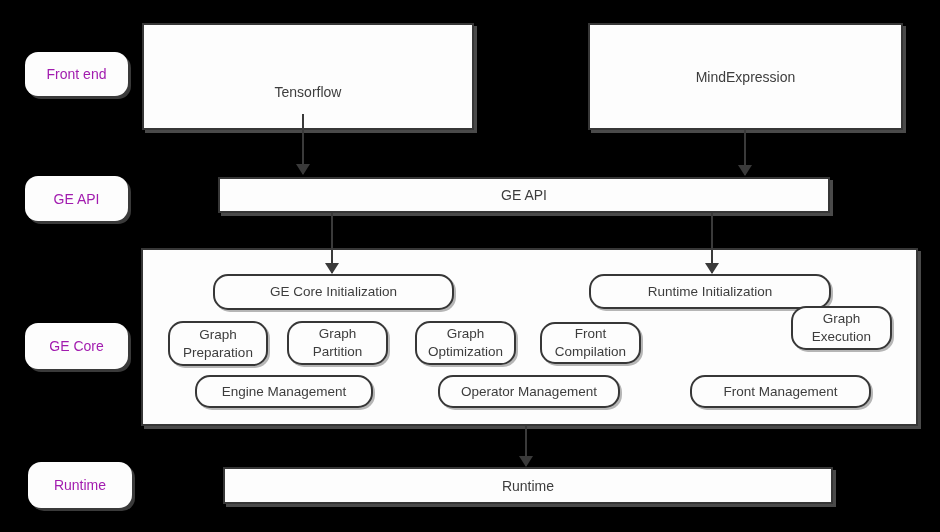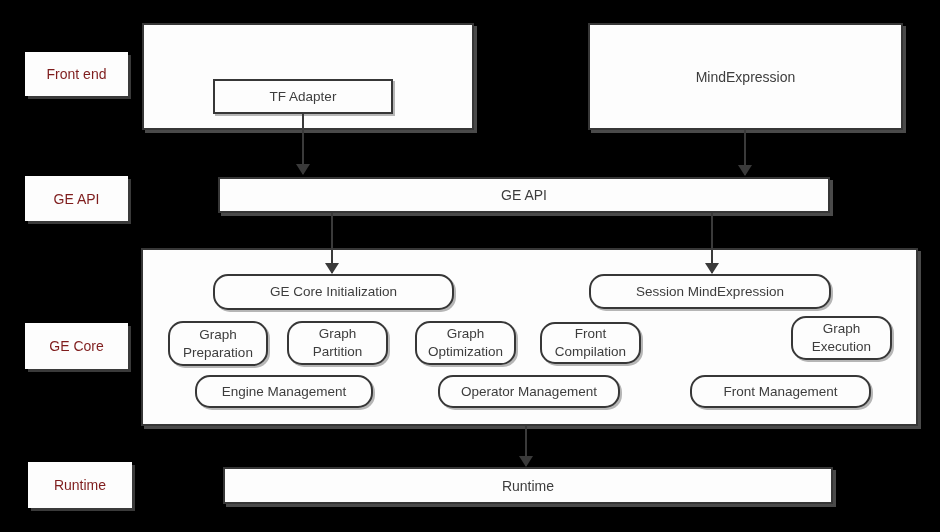--- a/index.html
+++ b/index.html
@@ -27,22 +27,23 @@
     z-index: 2;
   }
   .innerbox { box-shadow: 2px 2px 0 rgba(0,0,0,0.28); z-index: 3; border-radius: 15px; }
 
   
   .rowlbl {
     position: absolute;
     background: #fdfdfd;
     box-shadow: 3px 3px 0 #3a3a3a;
     display: flex; align-items: center; justify-content: center;
-    color: #7f1d1d; font-size: 14px;
+    color: #a21caf; font-size: 14px;
     z-index: 2;
+    border-radius: 13px;
   }
   .lbl-frontend { left: 25px;  top: 52px;  width: 103px; height: 44px; }
   .lbl-geapi    { left: 25px;  top: 176px; width: 103px; height: 45px; }
   .lbl-gecore   { left: 25px;  top: 323px; width: 103px; height: 46px; }
   .lbl-runtime  { left: 28px;  top: 462px; width: 104px; height: 46px; }
 
   
   .box-tensorflow {
     left: 142px; top: 23px; width: 332px; height: 107px;
     align-items: center; padding-top: 30px; font-size: 14px;
@@ -58,21 +59,21 @@
   .box-gecore { left: 141px; top: 248px; width: 777px; height: 178px; }
 
   .init-left  { left: 213px; top: 274px; width: 241px; height: 36px; }
   .init-right { left: 589px; top: 274px; width: 242px; height: 35px; }
 
   .stage-1 { left: 168px; top: 321px; width: 100px; height: 45px; }
   .stage-2 { left: 287px; top: 321px; width: 101px; height: 44px; }
   .stage-3 { left: 415px; top: 321px; width: 101px; height: 44px; }
   .stage-4 { left: 540px; top: 322px; width: 101px; height: 42px; }
   .stage-5 { left: 665px; top: 318px; width: 101px; height: 43px; }
-  .stage-6 { left: 791px; top: 316px; width: 101px; height: 44px; }
+  .stage-6 { left: 791px; top: 306px; width: 101px; height: 44px; }
   .stage-1, .stage-2, .stage-3, .stage-4, .stage-5, .stage-6 { padding: 0 6px; }
 
   .mgr-1 { left: 195px; top: 375px; width: 178px; height: 33px; }
   .mgr-2 { left: 438px; top: 375px; width: 182px; height: 33px; }
   .mgr-3 { left: 690px; top: 375px; width: 181px; height: 33px; }
 
   
   .arrow {
     position: absolute;
     width: 2px;
@@ -108,38 +109,35 @@
   <div class="rowlbl lbl-gecore">
     <span>GE Core</span>
   </div>
   <div class="rowlbl lbl-runtime">
     <span>Runtime</span>
   </div>
 
   <div class="wbox box-tensorflow">
     <span>Tensorflow</span>
   </div>
-  <div class="wbox box-tfadapter">
-    <span>TF Adapter</span>
-  </div>
   <div class="wbox box-mindexpr">
     <span>MindExpression</span>
   </div>
 
   <div class="wbox bar-geapi">
     <span>GE API</span>
   </div>
 
   <div class="wbox box-gecore"></div>
 
   <div class="wbox innerbox init-left">
     <span>GE Core Initialization</span>
   </div>
   <div class="wbox innerbox init-right">
-    <span>Session MindExpression</span>
+    <span>Runtime Initialization</span>
   </div>
 
   <div class="wbox innerbox stage-1">
     <span>Graph Preparation</span>
   </div>
   <div class="wbox innerbox stage-2">
     <span>Graph Partition</span>
   </div>
   <div class="wbox innerbox stage-3">
     <span>Graph Optimization</span>

